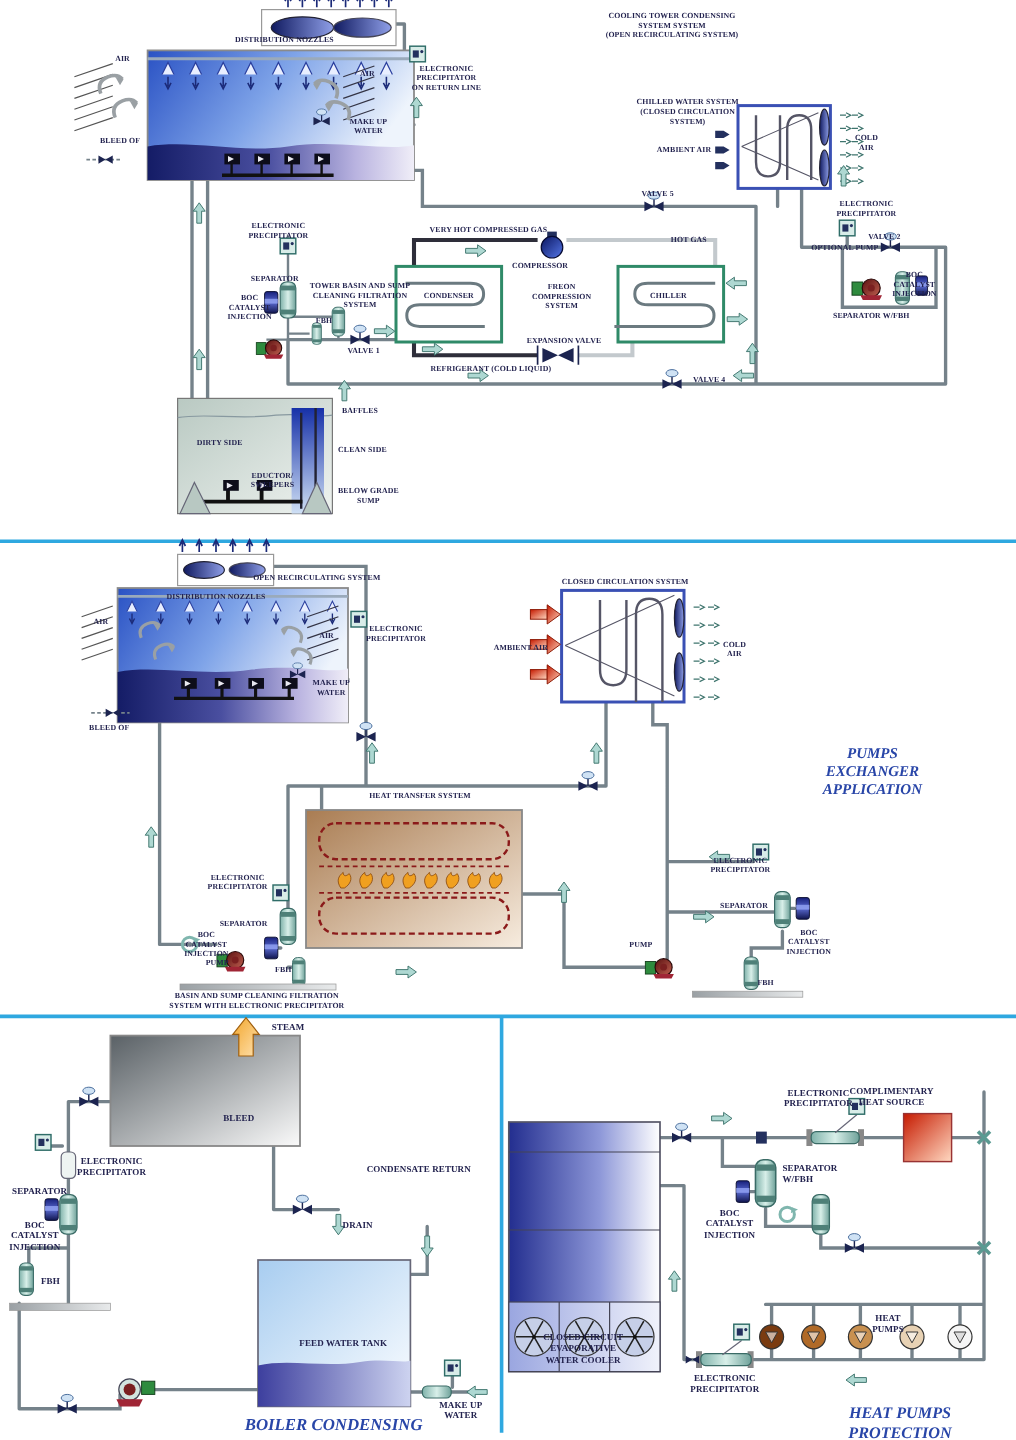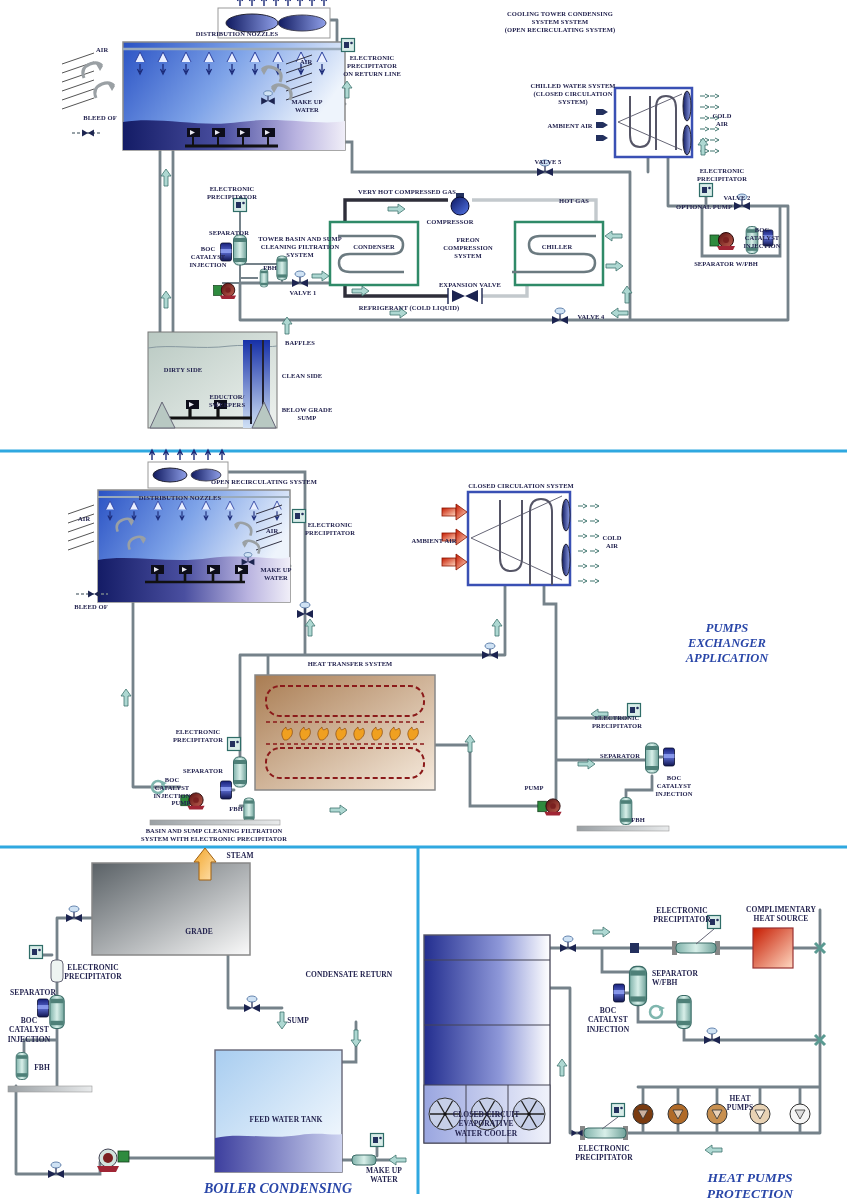--- a/index.html
+++ b/index.html
@@ -733,38 +733,38 @@
 PRECIPITATOR</div>
 <div class="lbl" style="left:620px;top:752px">SEPARATOR</div>
 <div class="lbl" style="left:674px;top:774px">BOC
 CATALYST
 INJECTION</div>
 <div class="lbl" style="left:534px;top:784px">PUMP</div>
 <div class="lbl" style="left:638px;top:816px">FBH</div>
 <div class="title" style="left:727px;top:621px;font-size:12.5px">PUMPS EXCHANGER APPLICATION</div>
 
 <div class="lbl lb2" style="left:240px;top:851px">STEAM</div>
-<div class="lbl lb2" style="left:199px;top:927px">GRADE</div>
+<div class="lbl lb2" style="left:199px;top:927px">BLEED</div>
 <div class="lbl lb2" style="left:93px;top:963px">ELECTRONIC
 PRECIPITATOR</div>
 <div class="lbl lb2" style="left:33px;top:988px">SEPARATOR</div>
 <div class="lbl lb2" style="left:29px;top:1016px">BOC
 CATALYST
 INJECTION</div>
 <div class="lbl lb2" style="left:42px;top:1063px">FBH</div>
-<div class="lbl lb2" style="left:298px;top:1016px">SUMP</div>
+<div class="lbl lb2" style="left:298px;top:1016px">DRAIN</div>
 <div class="lbl lb2" style="left:349px;top:970px">CONDENSATE RETURN</div>
 <div class="lbl lb2" style="left:286px;top:1115px">FEED WATER TANK</div>
 <div class="lbl lb2" style="left:384px;top:1166px">MAKE UP
 WATER</div>
 <div class="title" style="left:278px;top:1181px;font-size:14px">BOILER CONDENSING</div>
 
 <div class="lbl lb2" style="left:682px;top:906px">ELECTRONIC
 PRECIPITATOR</div>
-<div class="lbl lb2" style="left:781px;top:905px">COMPLIMENTARY
+<div class="lbl lb2" style="left:743px;top:905px">COMPLIMENTARY
 HEAT SOURCE</div>
 <div class="lbl lb2 la" style="left:652px;top:969px">SEPARATOR
 W/FBH</div>
 <div class="lbl lb2" style="left:608px;top:1006px">BOC
 CATALYST
 INJECTION</div>
 <div class="lbl lb2" style="left:740px;top:1094px">HEAT
 PUMPS</div>
 <div class="lbl lb2" style="left:486px;top:1110px;width:120px">CLOSED CIRCUIT EVAPORATIVE
 WATER COOLER</div>

